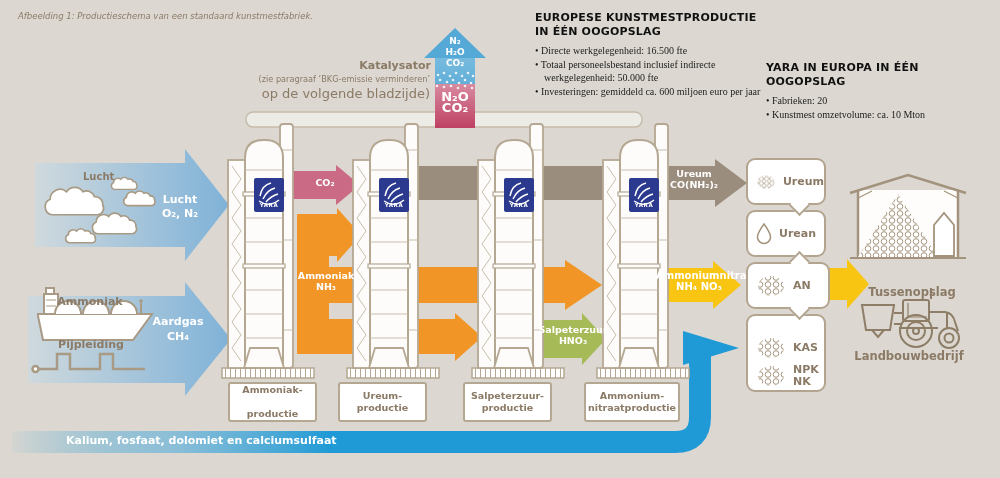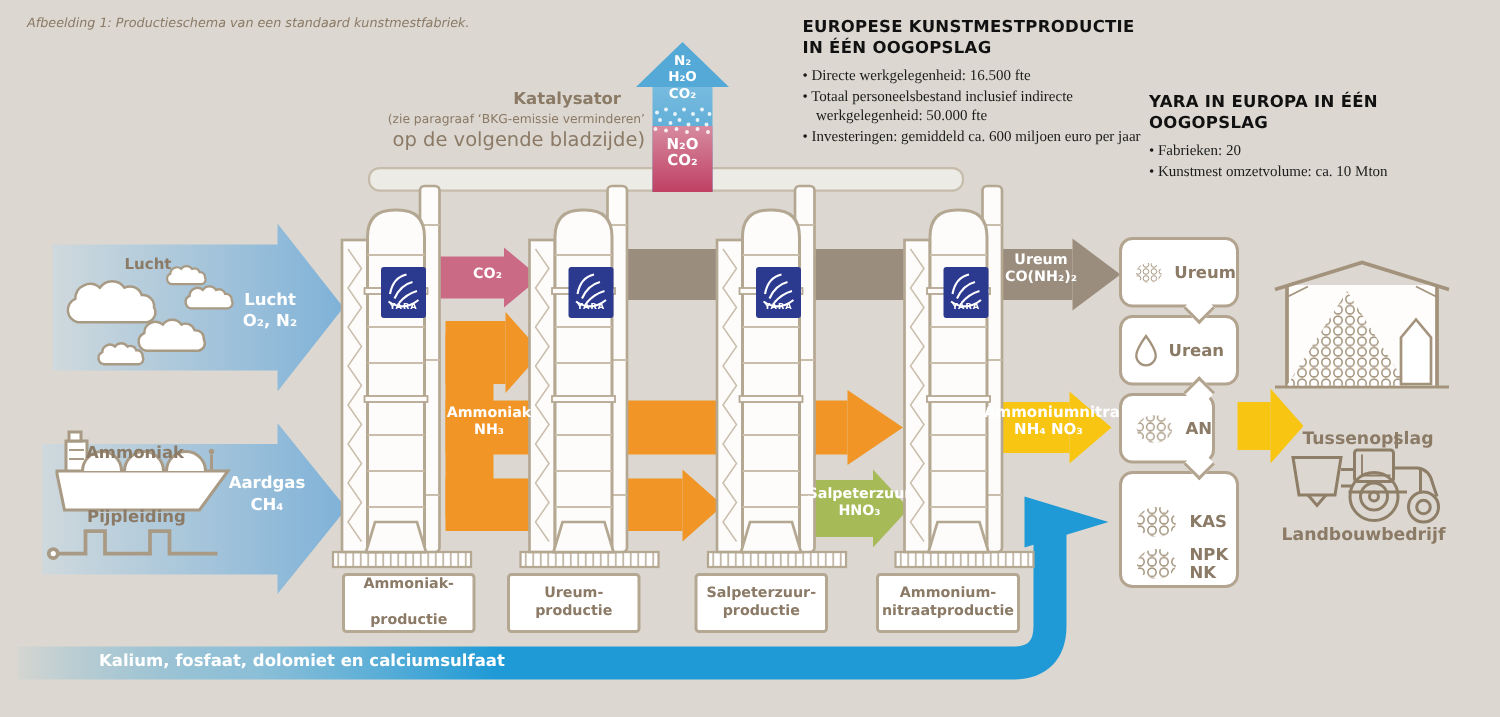--- a/index.html
+++ b/index.html
@@ -228,30 +228,30 @@
 </div>
 
 <div class="infoblock" style="left:766px;top:13px;width:232px;margin-top:48px;">
   <div class="title">YARA IN EUROPA IN ÉÉN OOGOPSLAG</div>
   <ul>
     <li>Fabrieken: 20</li>
     <li>Kunstmest omzetvolume: ca. 10 Mton</li>
   </ul>
 </div>
 
-<div class="lbl b rgt" style="left:214px;top:59px;width:200px;font-size:11px;text-align:right;">Katalysator</div>
+<div class="lbl b rgt" style="left:231px;top:59px;width:200px;font-size:11px;text-align:right;">Katalysator</div>
 <div class="lbl rgt" style="left:230px;top:75px;width:200px;font-size:8.2px;">(zie paragraaf ‘BKG-emissie verminderen’</div>
 <div class="lbl rgt" style="left:230px;top:86px;width:200px;font-size:13px;">op de volgende bladzijde)</div>
 
 <div class="lbl w stack" style="left:430px;top:36px;width:50px;font-size:9px;">
   <div>N₂</div>
   <div>H₂O</div>
   <div>CO₂</div>
 </div>
-<div class="lbl w stack" style="left:430px;top:91px;width:50px;font-size:10px;">
+<div class="lbl w stack" style="left:430px;top:91px;width:50px;font-size:13px;">
   <div>N₂O</div>
   <div>CO₂</div>
 </div>
 
 <div class="lbl b" style="left:83px;top:171px;font-size:10px;">Lucht</div>
 <div class="lbl w stack" style="left:149px;top:193px;width:62px;font-size:11px;">
   <div style="line-height:14px;">Lucht</div>
   <div style="line-height:14px;">O₂, N₂</div>
 </div>
 
@@ -306,21 +306,21 @@
     <ellipse cx="15" cy="12" rx="13" ry="10" fill="url(#dotsP)"></ellipse>
       </svg>
   <span class="plab">Ureum</span>
 </div>
 <div class="prodbox" style="left:746px;top:210px;width:80px;height:47px;">
   <svg width="16" height="24" viewBox="0 0 16 24">
     <path d="M8,2 C8,2 1.5,11 1.5,15 a6.5,6.5 0 0 0 13,0 C14.5,11 8,2 8,2 Z" fill="#fff" stroke="#a3937c" stroke-width="1.5"></path>
       </svg>
   <span class="plab">Urean</span>
 </div>
-<div class="prodbox" style="left:746px;top:262px;width:64px;height:47px;">
+<div class="prodbox" style="left:746px;top:262px;width:84px;height:47px;">
   <svg width="30" height="24" viewBox="0 0 30 24">
     <ellipse cx="15" cy="12" rx="13" ry="10" fill="url(#dotsP)"></ellipse>
       </svg>
   <span class="plab">AN</span>
 </div>
 <div class="prodbox prodcol" style="left:746px;top:314px;width:80px;height:78px;flex-direction:column;align-items:flex-start;">
   <div class="prodrow">
     <svg width="30" height="24" viewBox="0 0 30 24">
       <ellipse cx="15" cy="12" rx="13" ry="10" fill="url(#dotsP)"></ellipse>
         </svg>

